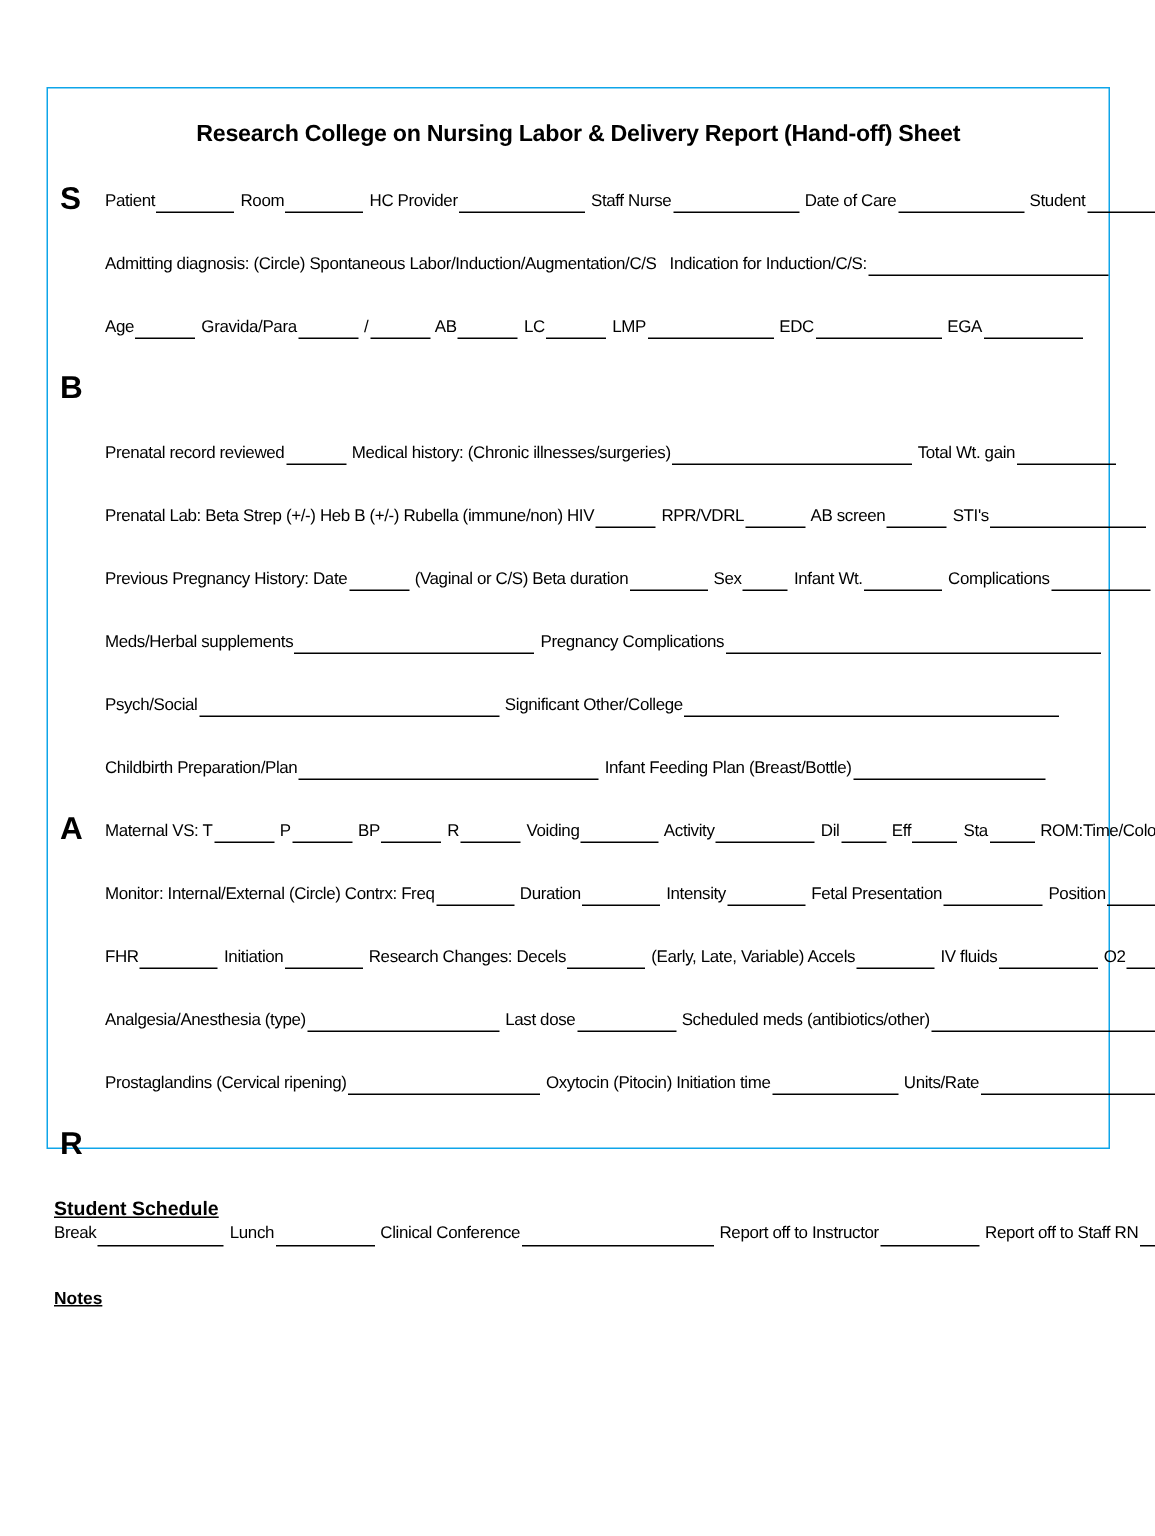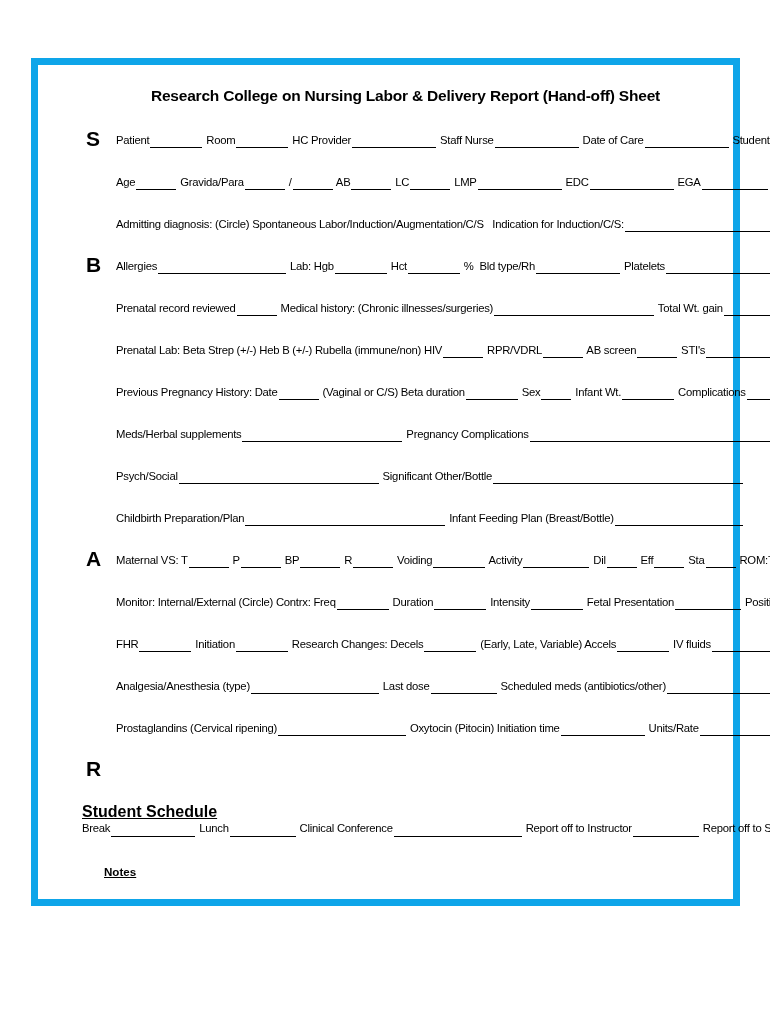--- a/index.html
+++ b/index.html
@@ -15,25 +15,24 @@
     color: #000000;
     overflow: hidden;
   }
 
   
   .sheet {
     position: absolute;
     left: 31px;
     top: 58px;
     width: 709px;
-    height: 848px;
-    border: 7px solid #0ea5e9;
+    height: 708px;
+    border: 1px solid #0ea5e9;
     box-sizing: border-box;
     background: #ffffff;
-    padding-left: 40px;
   }
 
   .doc-title {
     text-align: center;
     font-size: 15.5px;
     font-weight: bold;
     letter-spacing: -0.2px;
     margin: 22px 0 0 0;
     padding: 0 10px;
     white-space: nowrap;
@@ -93,77 +92,75 @@
   .fill.x5l { width: 200px; }
   .fill.x6l { width: 250px; }
 
   
   .flush-block {
     position: relative;
     margin-top: 2px;
     padding-left: 4px;
   }
   .subhead {
-    font-size: 16px;
+    font-size: 13px;
     font-weight: bold;
     text-decoration: underline;
     line-height: 17px;
     white-space: nowrap;
   }
   .flush-line {
     font-size: 11.3px;
     line-height: 17px;
     white-space: nowrap;
     letter-spacing: -0.25px;
   }
   .notes-head {
     margin-top: 26px;
     font-size: 11.6px;
     font-weight: bold;
     text-decoration: underline;
     line-height: 17px;
-    margin-left: 22px;
   }
 </style>
 </head>
 <body>
 
 <div class="sheet">
 
   <div class="doc-title">Research College on Nursing Labor &amp; Delivery Report (Hand-off) Sheet</div>
 
   <div class="body-block" id="body-block">
       <div class="row">
         <div class="sect-letter">S</div>
         <div class="line"><span>Patient</span><span class="fill m"></span><span> Room</span><span class="fill m"></span><span> HC Provider</span><span class="fill xl"></span><span> Staff Nurse</span><span class="fill xl"></span><span> Date of Care</span><span class="fill xl"></span><span> Student</span><span class="fill xl"></span></div>
       </div>
       <div class="row">
+        <div class="line"><span>Admitting diagnosis: (Circle) Spontaneous Labor/Induction/Augmentation/C/S</span><span> &nbsp;&nbsp;Indication for Induction/C/S:</span><span class="fill x4l"></span></div>
+      </div>
+      <div class="row">
         <div class="line"><span>Age</span><span class="fill s"></span><span> Gravida/Para</span><span class="fill s"></span><span> /</span><span class="fill s"></span><span> AB</span><span class="fill s"></span><span> LC</span><span class="fill s"></span><span> LMP</span><span class="fill xl"></span><span> EDC</span><span class="fill xl"></span><span> EGA</span><span class="fill l"></span></div>
       </div>
       <div class="row">
-        <div class="line"><span>Admitting diagnosis: (Circle) Spontaneous Labor/Induction/Augmentation/C/S</span><span> &nbsp;&nbsp;Indication for Induction/C/S:</span><span class="fill x4l"></span></div>
-      </div>
-      <div class="row">
         <div class="sect-letter">B</div>
-        <div class="line"><span>Allergies</span><span class="fill x3l"></span><span> Lab: Hgb</span><span class="fill m"></span><span> Hct</span><span class="fill m"></span><span> %&nbsp;&nbsp;Bld type/Rh</span><span class="fill xl"></span><span> Platelets</span><span class="fill xxl"></span><span> Other</span><span class="fill xl"></span></div>
       </div>
       <div class="row">
         <div class="line"><span>Prenatal record reviewed</span><span class="fill s"></span><span> Medical history: (Chronic illnesses/surgeries)</span><span class="fill x4l"></span><span> Total Wt. gain</span><span class="fill l"></span></div>
       </div>
       <div class="row">
         <div class="line"><span>Prenatal Lab: Beta Strep (+/-) Heb B (+/-) Rubella (immune/non) HIV</span><span class="fill s"></span><span> RPR/VDRL</span><span class="fill s"></span><span> AB screen</span><span class="fill s"></span><span> STI's</span><span class="fill xxl"></span></div>
       </div>
       <div class="row">
         <div class="line"><span>Previous Pregnancy History: Date</span><span class="fill s"></span><span> (Vaginal or C/S) Beta duration</span><span class="fill m"></span><span> Sex</span><span class="fill xs"></span><span> Infant Wt.</span><span class="fill m"></span><span> Complications</span><span class="fill l"></span></div>
       </div>
       <div class="row">
         <div class="line"><span>Meds/Herbal supplements</span><span class="fill x4l"></span><span> Pregnancy Complications</span><span class="fill x6l"></span></div>
       </div>
       <div class="row">
-        <div class="line"><span>Psych/Social</span><span class="fill x5l"></span><span> Significant Other/Bottle</span><span class="fill x6l"></span></div>
+        <div class="line"><span>Psych/Social</span><span class="fill x5l"></span><span> Significant Other/College</span><span class="fill x6l"></span></div>
       </div>
       <div class="row">
         <div class="line"><span>Childbirth Preparation/Plan</span><span class="fill x5l"></span><span> Infant Feeding Plan (Breast/Bottle)</span><span class="fill x3l"></span></div>
       </div>
       <div class="row">
         <div class="sect-letter">A</div>
         <div class="line"><span>Maternal VS: T</span><span class="fill s"></span><span> P</span><span class="fill s"></span><span> BP</span><span class="fill s"></span><span> R</span><span class="fill s"></span><span> Voiding</span><span class="fill m"></span><span> Activity</span><span class="fill l"></span><span> Dil</span><span class="fill xs"></span><span> Eff</span><span class="fill xs"></span><span> Sta</span><span class="fill xs"></span><span> ROM:Time/Color</span></div>
       </div>
       <div class="row">
         <div class="line"><span>Monitor: Internal/External (Circle) Contrx: Freq</span><span class="fill m"></span><span> Duration</span><span class="fill m"></span><span> Intensity</span><span class="fill m"></span><span> Fetal Presentation</span><span class="fill l"></span><span> Position</span><span class="fill l"></span></div>

